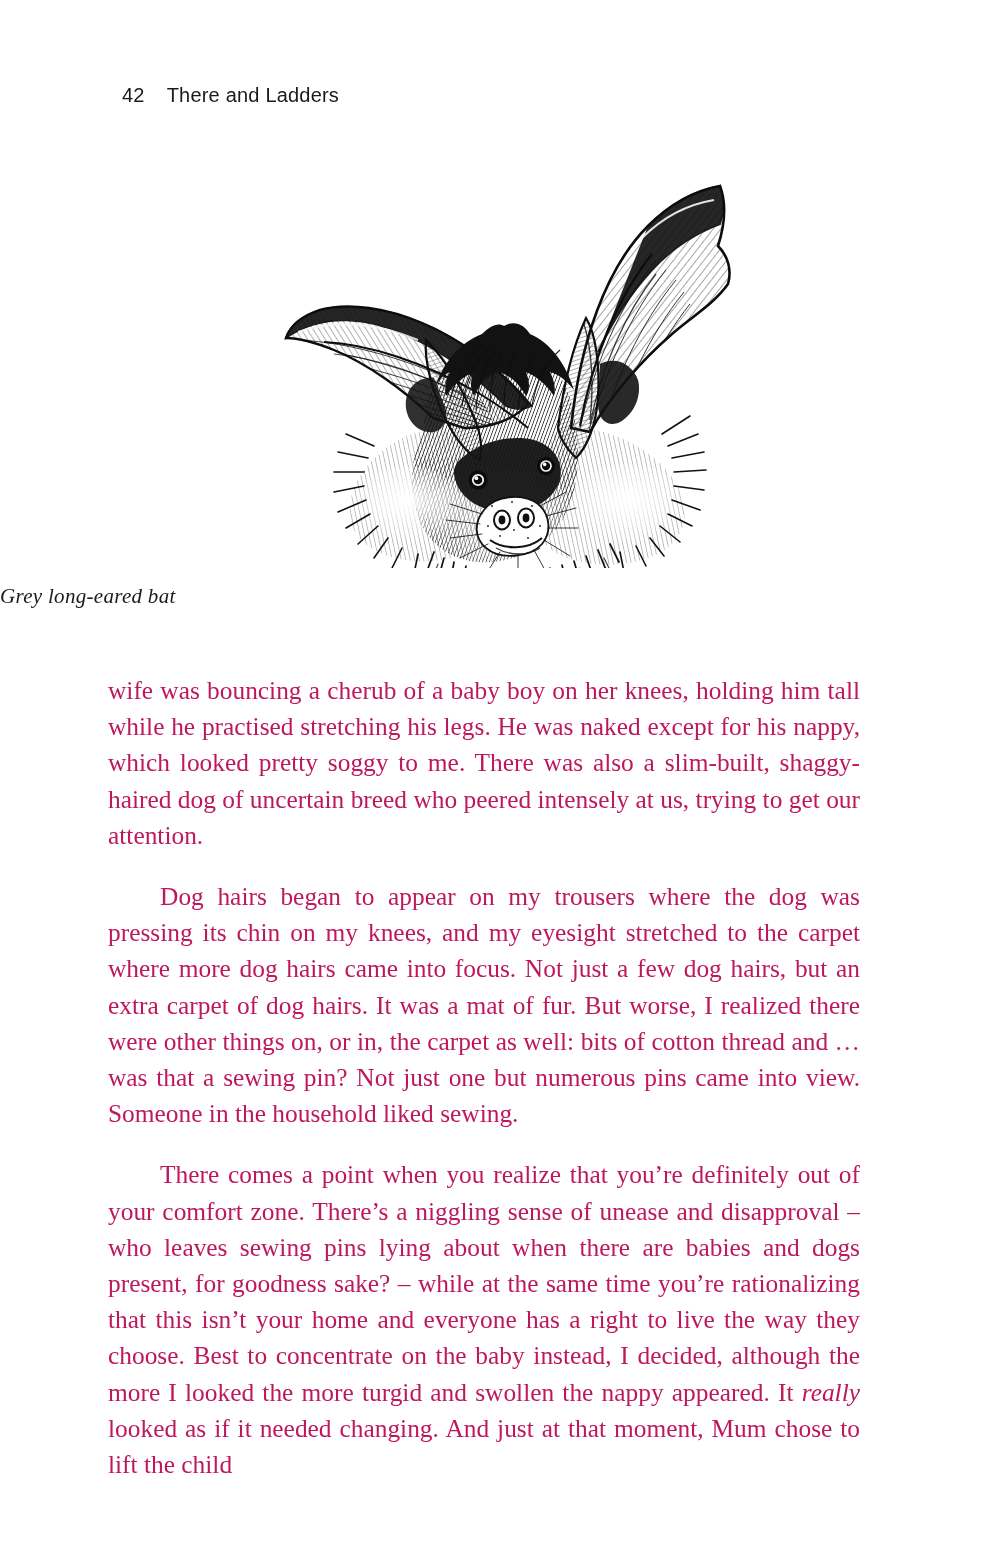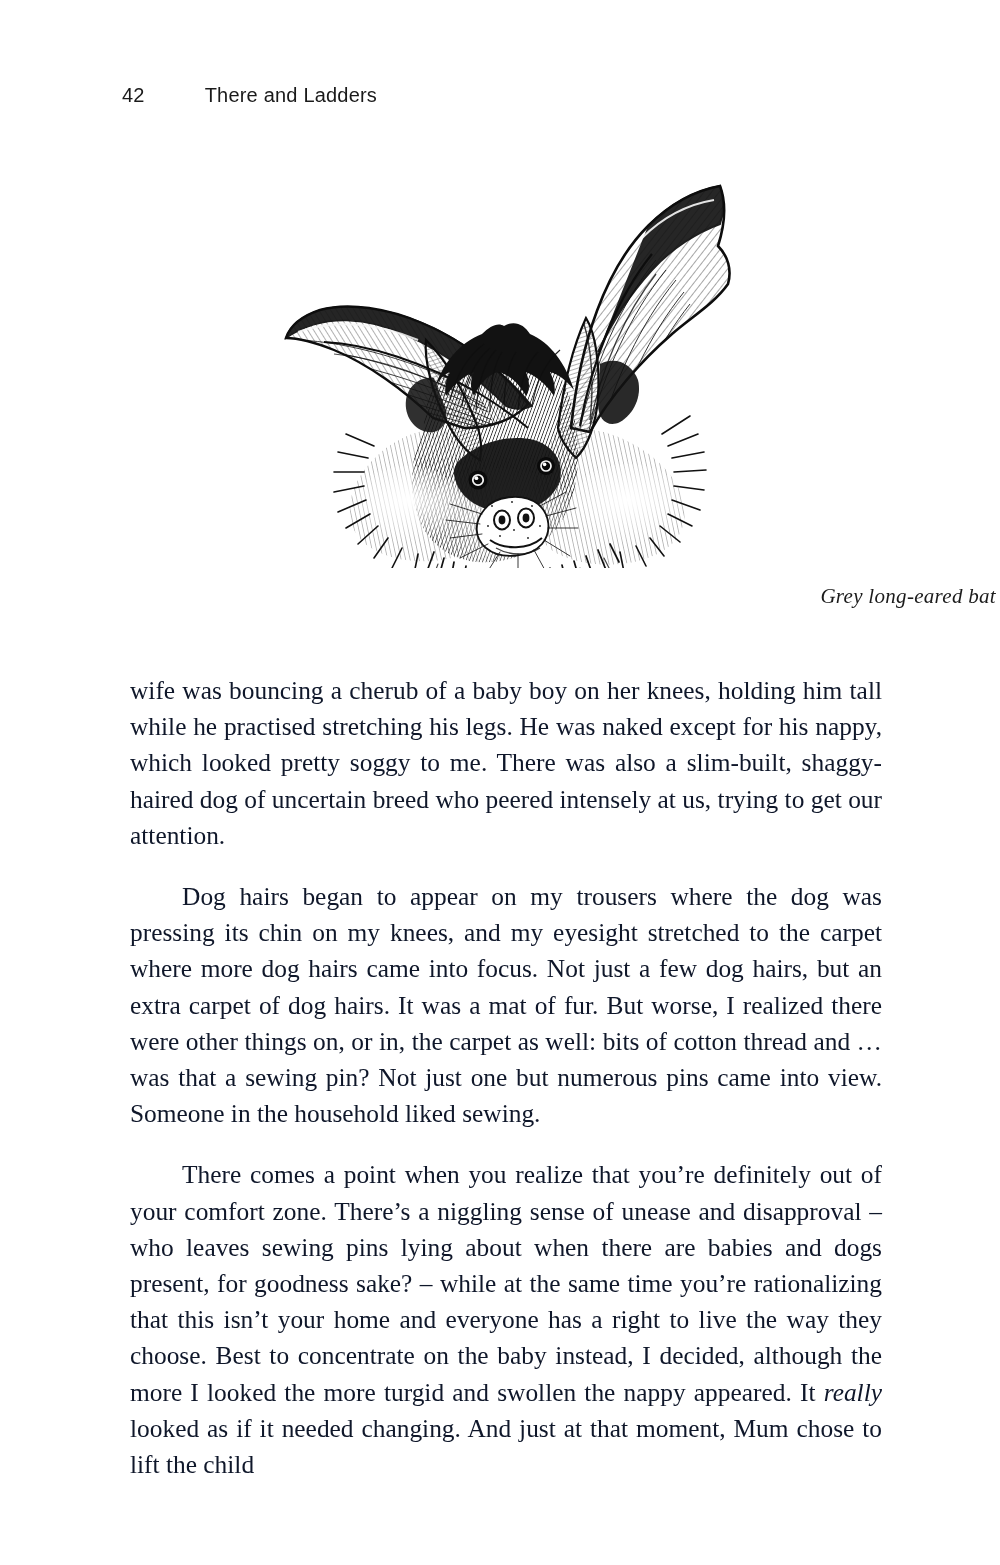--- a/index.html
+++ b/index.html
@@ -21,59 +21,58 @@
     position: absolute;
     left: 122px;
     top: 84px;
     font-family: "Liberation Sans", sans-serif;
     font-size: 20px;
     letter-spacing: 0.2px;
     color: #1a1a1a;
     white-space: nowrap;
     display: flex;
     align-items: baseline;
-    gap: 38px;
   }
   .running-head .folio {
     margin-right: 22px;
   }
 
   
   .figure {
     position: absolute;
     left: 0;
     top: 128px;
     width: 996px;
-    text-align: right;
+    text-align: left;
   }
   .figure-art {
     display: block;
     margin: 0 auto;
     width: 540px;
     height: 440px;
   }
   .figure-caption {
     margin-top: 16px;
     font-family: "Liberation Serif", serif;
     font-style: italic;
     font-size: 21px;
     color: #1b1b1b;
     letter-spacing: 0.3px;
   }
 
   
   .body-text {
     position: absolute;
-    left: 130px;
+    left: 108px;
     top: 672px;
     width: 752px;
     font-family: "Liberation Serif", serif;
     font-size: 25.4px;
     line-height: 36.2px;
-    color: #0f172a;
+    color: #be185d;
     text-align: justify;
     text-justify: inter-word;
     -webkit-hyphens: none;
     hyphens: none;
   }
   .body-text p {
     margin: 0;
     text-indent: 0;
   }
   .body-text p.indent {

